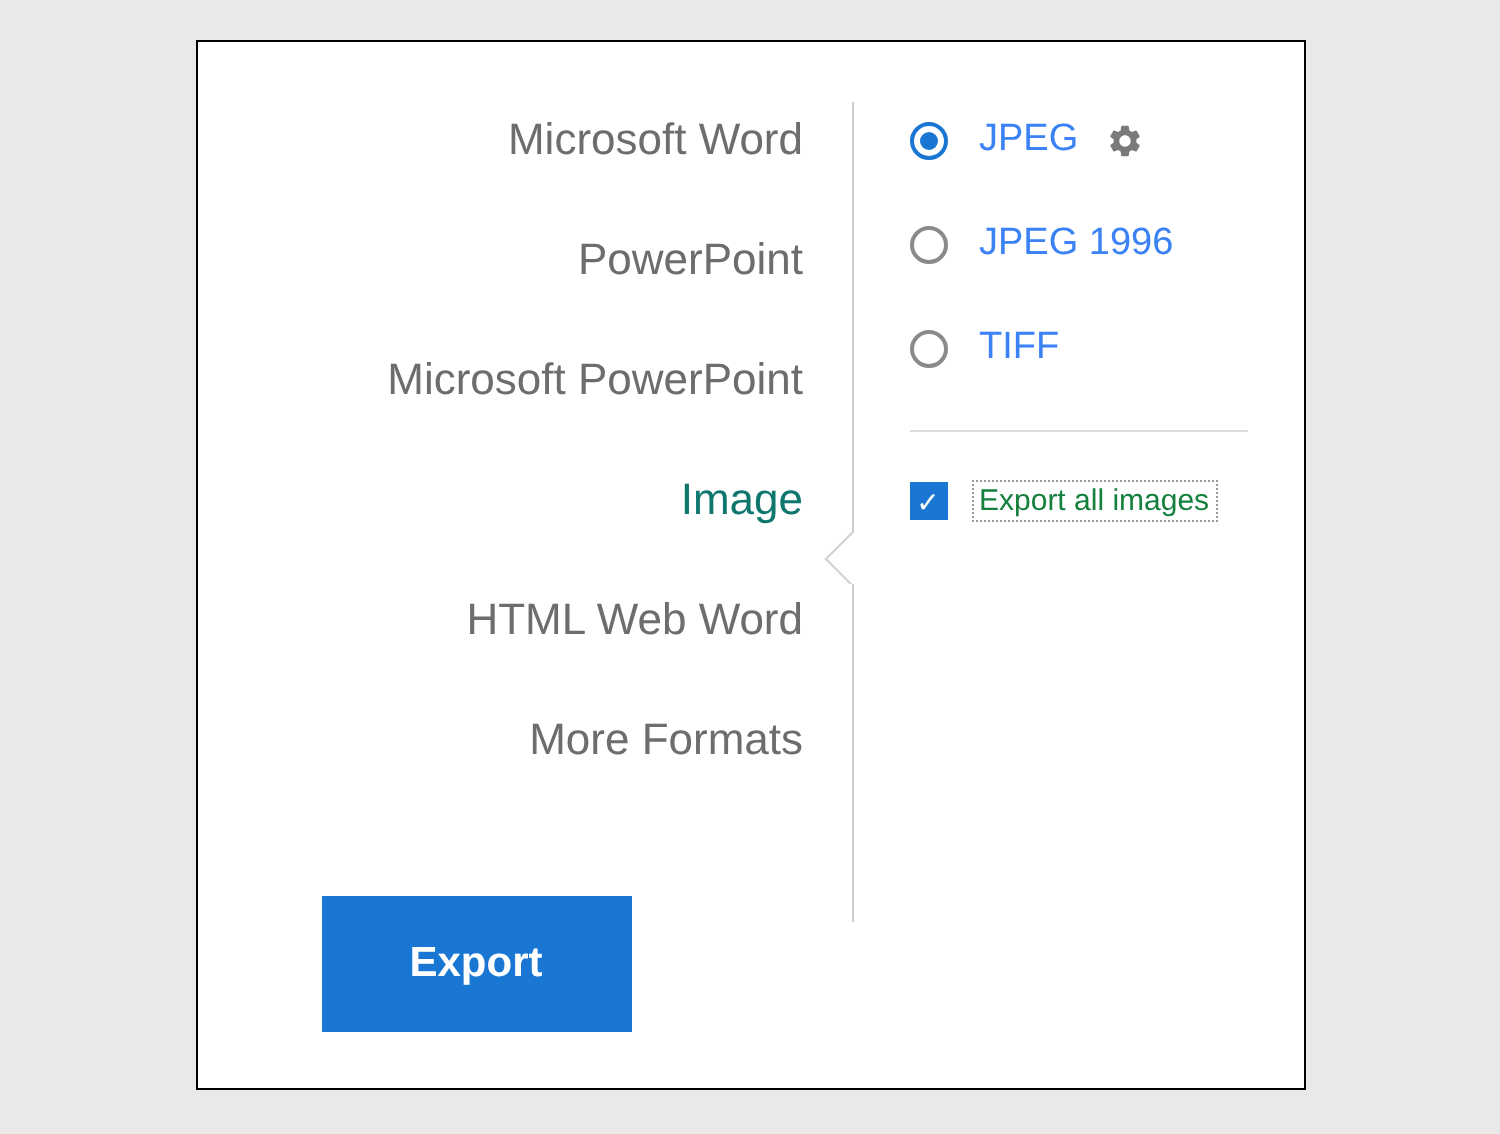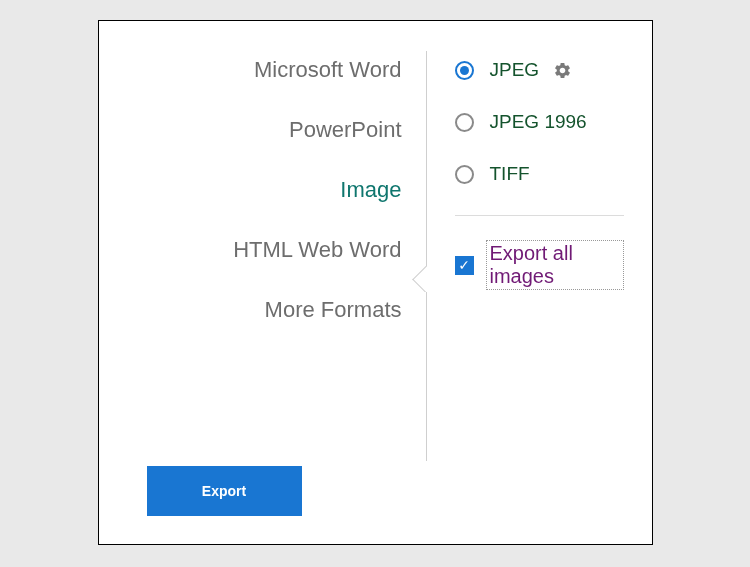--- a/index.html
+++ b/index.html
@@ -93,21 +93,21 @@
     }
     .radio.selected::after {
       content: "";
       width: 9px;
       height: 9px;
       background: #1976d2;
       border-radius: 50%;
     }
     .radio-label {
       font-size: 19px;
-      color: #14532d;
+      color: #3b82f6;
     }
     .gear-icon {
       margin-left: 14px;
       color: #7a7a7a;
       display: inline-flex;
     }
     .divider {
       border: none;
       border-top: 1px solid #dcdcdc;
       margin: 4px 0 24px 0;
@@ -127,48 +127,49 @@
       align-items: center;
       justify-content: center;
       flex-shrink: 0;
     }
     .checkmark {
       color: #fff;
       font-size: 14px;
       line-height: 1;
     }
     .checkbox-label {
-      font-size: 20px;
-      color: #701a75;
+      font-size: 15px;
+      color: #15803d;
       border: 1px dotted #999;
       padding: 1px 3px;
     }
     .export-btn {
       position: absolute;
-      left: 48px;
+      left: 62px;
       bottom: 28px;
       width: 155px;
-      height: 50px;
+      height: 68px;
       background: #1976d2;
       color: #ffffff;
       border: none;
-      font-size: 14px;
+      font-size: 21px;
       font-weight: bold;
       cursor: pointer;
       font-family: inherit;
     }
   </style>
 </head>
 <body>
 
 <div class="dialog">
   <div class="columns">
     <div class="left-col">
       <div class="format-item">Microsoft Word</div>
       <div class="format-item">PowerPoint</div>
+      <div class="format-item">Microsoft PowerPoint</div>
       <div class="format-item selected">Image</div>
       <div class="format-item">HTML Web Word</div>
       <div class="format-item">More Formats</div>
       <div class="notch"></div>
     </div>
 
     <div class="right-col">
       <div class="radio-row">
         <span class="radio selected"></span>
         <span class="radio-label">JPEG</span>

